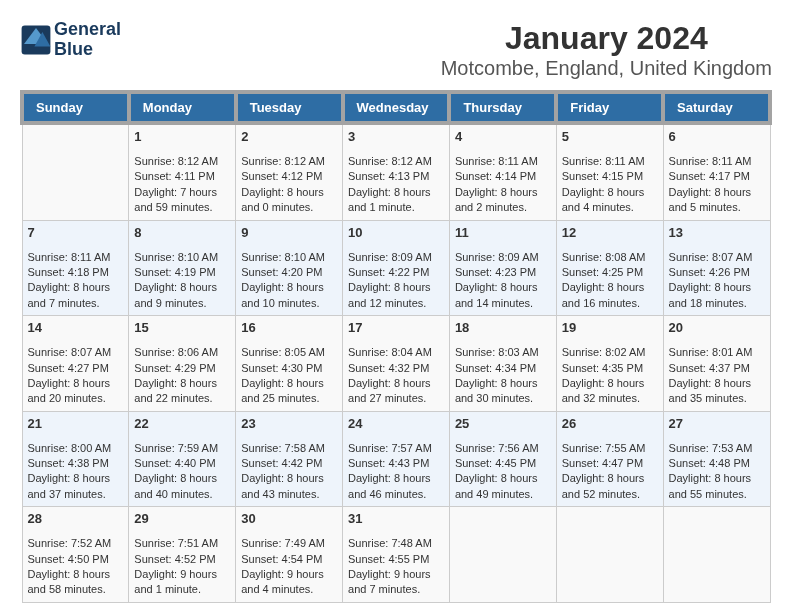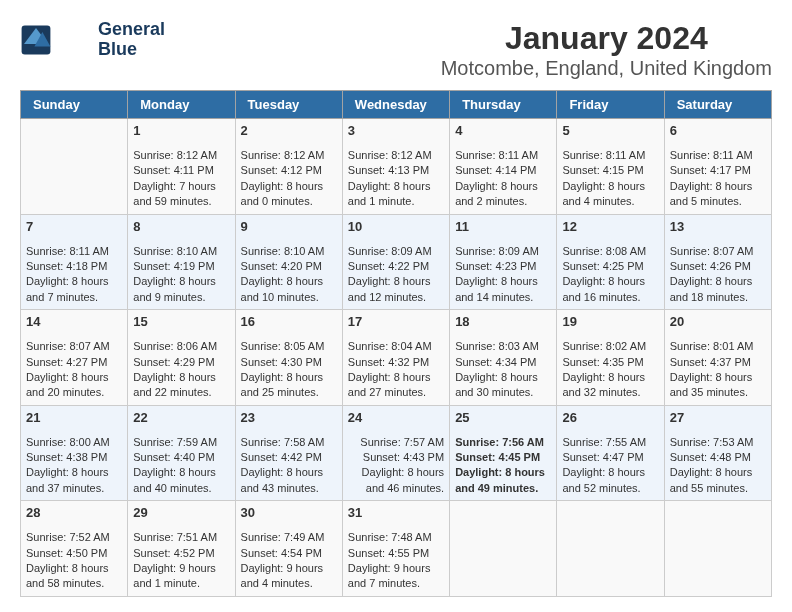--- a/index.html
+++ b/index.html
@@ -18,21 +18,20 @@
     }
     .logo {
       display: flex;
       align-items: center;
     }
     .logo-text {
       font-size: 18px;
       font-weight: bold;
       color: #1a3a5c;
       line-height: 1.1;
-      margin-left: 44px;
     }
     .logo-icon {
       width: 32px;
       height: 32px;
       margin-right: 2px;
     }
     .title-block {
       text-align: center;
     }
     .month-year {
@@ -49,21 +48,21 @@
       border-collapse: collapse;
       font-size: 11px;
     }
     thead tr th {
       background-color: #2e6da4;
       color: #fff;
       padding: 6px 12px;
       text-align: left;
       font-size: 13px;
       font-weight: bold;
-      border: 1px solid #a3a3a3;
+      border: 4px solid #a3a3a3;
     }
     tbody tr td {
       border: 1px solid #ccc;
       vertical-align: top;
       padding: 4px 5px;
       height: 80px;
       width: 14.28%;
       color: #333;
     }
     tbody tr:nth-child(odd) td {
@@ -283,28 +282,28 @@
         </td>
         <td>
           <span class="day-number">23</span>
           <div class="day-info" style="white-space: pre-line;">Sunrise: 7:58 AM
 Sunset: 4:42 PM
 Daylight: 8 hours
 and 43 minutes.</div>
         </td>
         <td>
           <span class="day-number">24</span>
-          <div class="day-info" style="white-space: pre-line; text-align: right;">Sunrise: 7:57 AM
+          <div class="day-info" style="white-space: pre-line;">Sunrise: 7:57 AM
 Sunset: 4:43 PM
 Daylight: 8 hours
 and 46 minutes.</div>
         </td>
         <td>
           <span class="day-number">25</span>
-          <div class="day-info" style="white-space: pre-line; font-weight: bold;">Sunrise: 7:56 AM
+          <div class="day-info" style="white-space: pre-line;">Sunrise: 7:56 AM
 Sunset: 4:45 PM
 Daylight: 8 hours
 and 49 minutes.</div>
         </td>
         <td>
           <span class="day-number">26</span>
           <div class="day-info" style="white-space: pre-line;">Sunrise: 7:55 AM
 Sunset: 4:47 PM
 Daylight: 8 hours
 and 52 minutes.</div>

